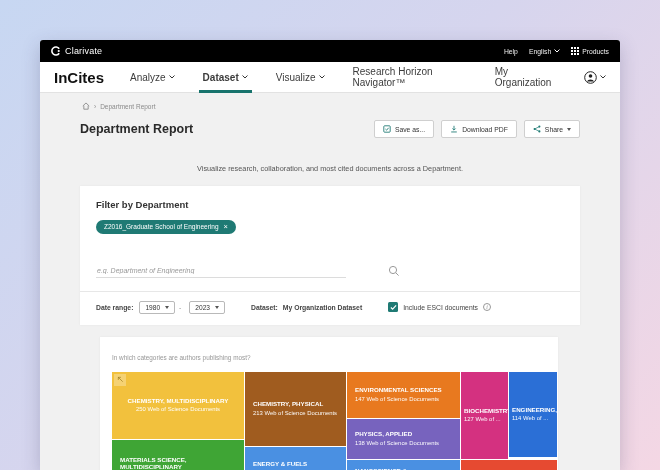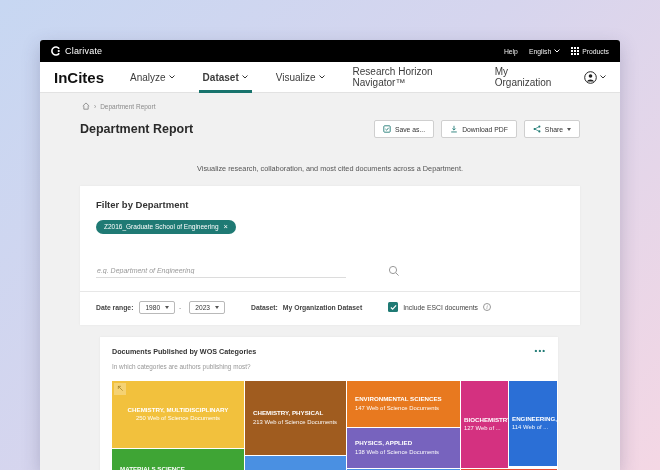--- a/index.html
+++ b/index.html
@@ -243,24 +243,20 @@
                 <polyline points="1,4 3,6 7,1.5" fill="none" stroke="#fff" stroke-width="1.3"></polyline>
               </svg>
           </span>
           <span>Include ESCI documents</span>
           <span class="info-icon">i</span>
         </span>
       </div>
     </div>
 
     <div class="chart-card">
-      <div class="chart-head">
-        <span class="chart-title">Documents Published by WOS Categories</span>
-        <span class="chart-menu">•••</span>
-      </div>
       <div class="chart-sub">In which categories are authors publishing most?</div>
 
       <div class="treemap">
         <div class="block b0" style="background: rgb(242, 193, 61);">
           <span class="zoom-out-btn">
             <svg width="7" height="7" viewBox="0 0 8 8">
                 <path d="M6.5 6.5 L1.5 1.5 M1.5 4.5 V1.5 H4.5" fill="none" stroke="rgba(130,95,0,.55)" stroke-width="1.1"></path>
               </svg>
           </span>
           <div class="tm-label">CHEMISTRY, MULTIDISCIPLINARY</div>

